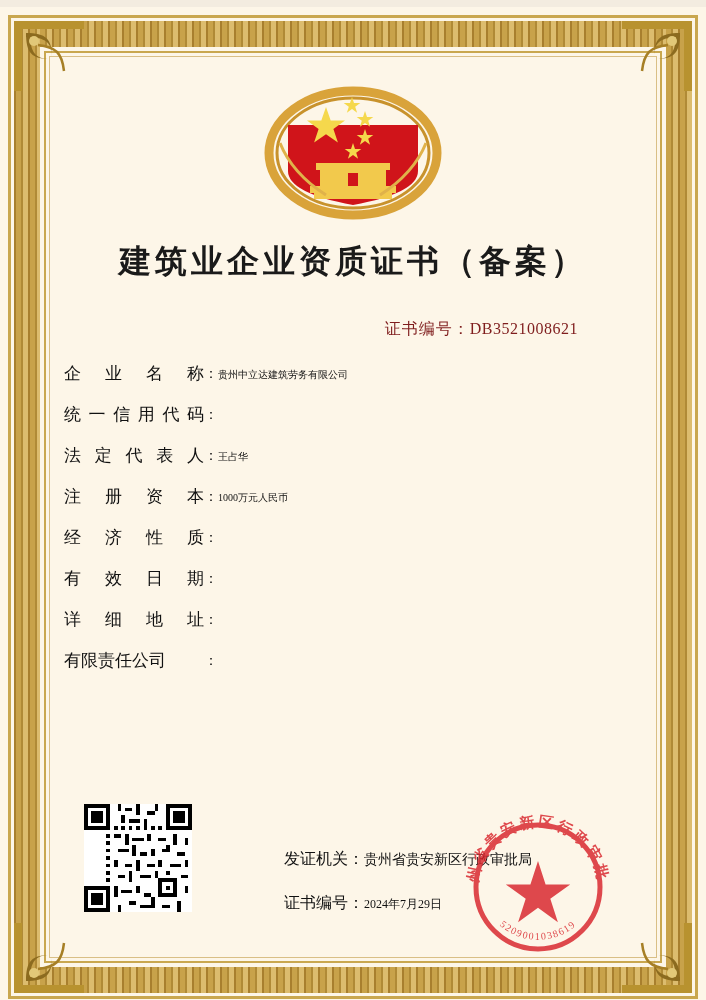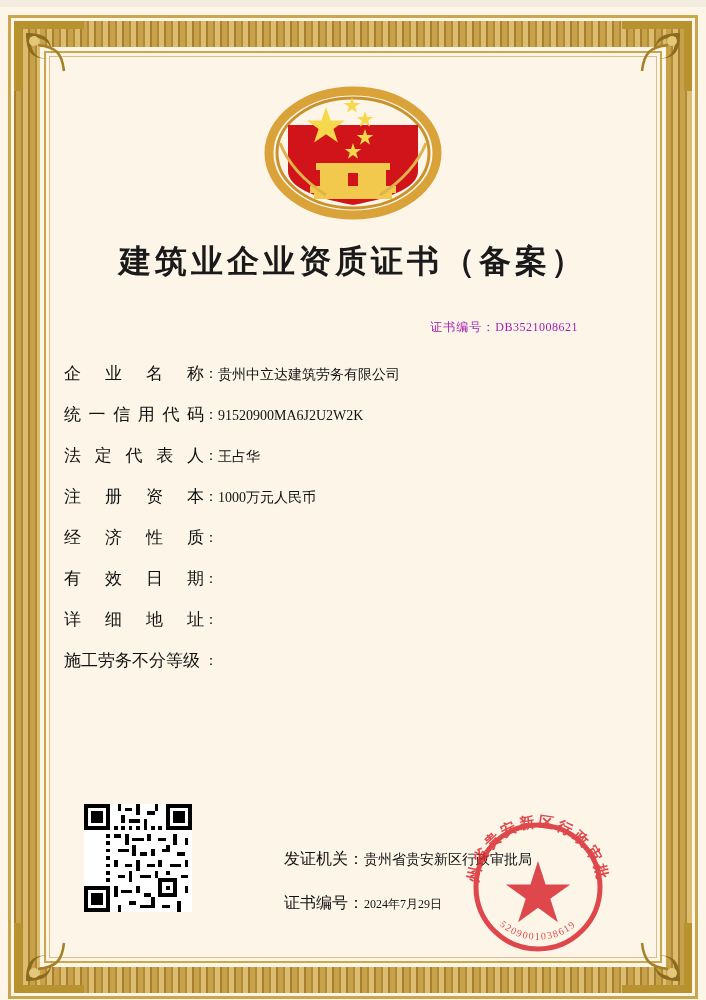--- a/index.html
+++ b/index.html
@@ -95,22 +95,22 @@
     letter-spacing: 4px;
     font-weight: bold;
     color: #1a1a1a;
     font-family: "DejaVu Serif", "Liberation Serif", serif;
   }
 
   .cert-no {
     position: absolute;
     top: 312px;
     right: 128px;
-    font-size: 12px;
-    color: #a21caf;
+    font-size: 16px;
+    color: #7f1d1d;
     white-space: nowrap;
   }
   .cert-no .label { letter-spacing: 1px; }
   .cert-no .value { font-family: "Liberation Serif", serif; letter-spacing: 0.5px; }
 
   
   .fields {
     position: absolute;
     top: 355px;
     left: 64px;
@@ -135,21 +135,21 @@
     justify-content: space-between;
   }
   .field .colon {
     flex: 0 0 12px;
     font-size: 14px;
     color: #111;
     padding-top: 3px;
   }
   .field .value {
     flex: 1;
-    font-size: 14px;
+    font-size: 10px;
     color: #111;
     line-height: 19px;
     padding-top: 3px;
     word-break: break-all;
   }
 
   
   .qr {
     position: absolute;
     left: 84px;
@@ -292,21 +292,20 @@
     <div class="field">
       <span class="label spread">
           <span>统</span>
           <span>一</span>
           <span>信</span>
           <span>用</span>
           <span>代</span>
           <span>码</span>
         </span>
       <span class="colon">：</span>
-      <span class="value">91520900MA6J2U2W2K</span>
     </div>
 
     <div class="field">
       <span class="label spread">
           <span>法</span>
           <span>定</span>
           <span>代</span>
           <span>表</span>
           <span>人</span>
         </span>
@@ -349,21 +348,21 @@
       <span class="label spread">
           <span>详</span>
           <span>细</span>
           <span>地</span>
           <span>址</span>
         </span>
       <span class="colon">：</span>
     </div>
 
     <div class="field">
-      <span class="label">施工劳务不分等级</span>
+      <span class="label">有限责任公司</span>
       <span class="colon">：</span>
     </div>
 
   </div>
 
   <div class="qr">
     <svg width="108" height="108" viewBox="0 0 29 29" shape-rendering="crispEdges">
       <rect width="29" height="29" fill="#ffffff"></rect>
       <g fill="#000000">
 

